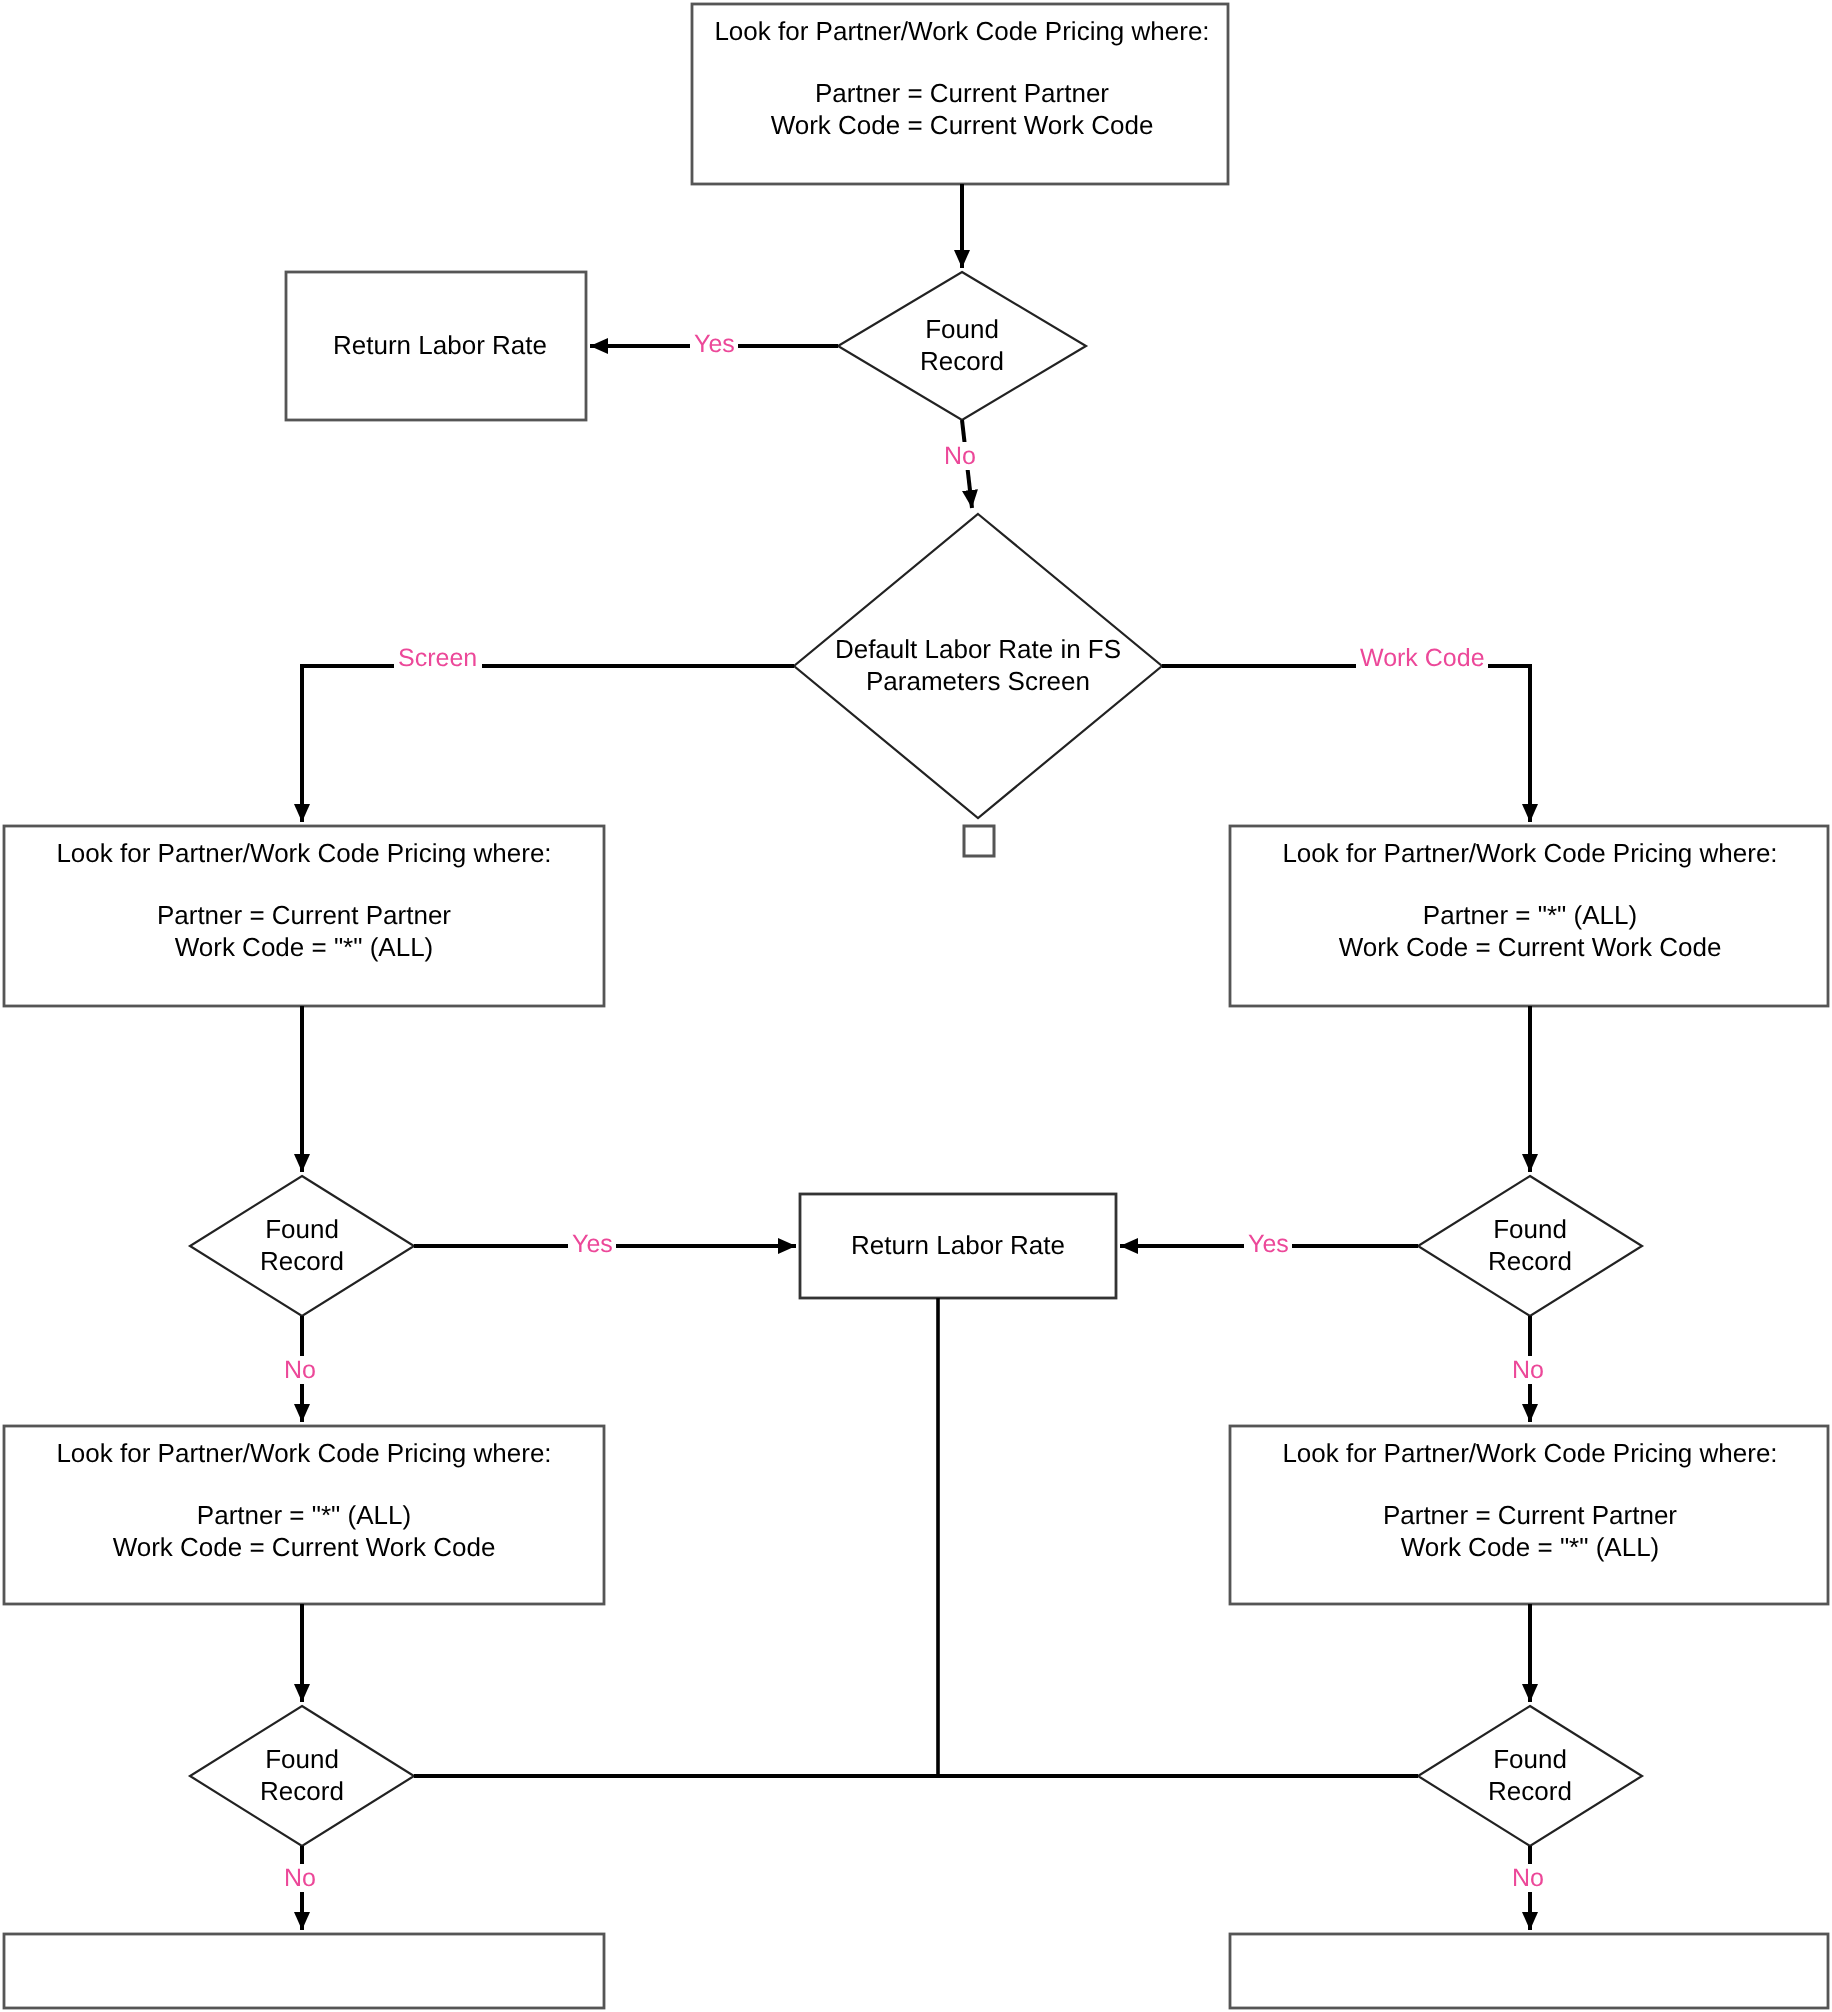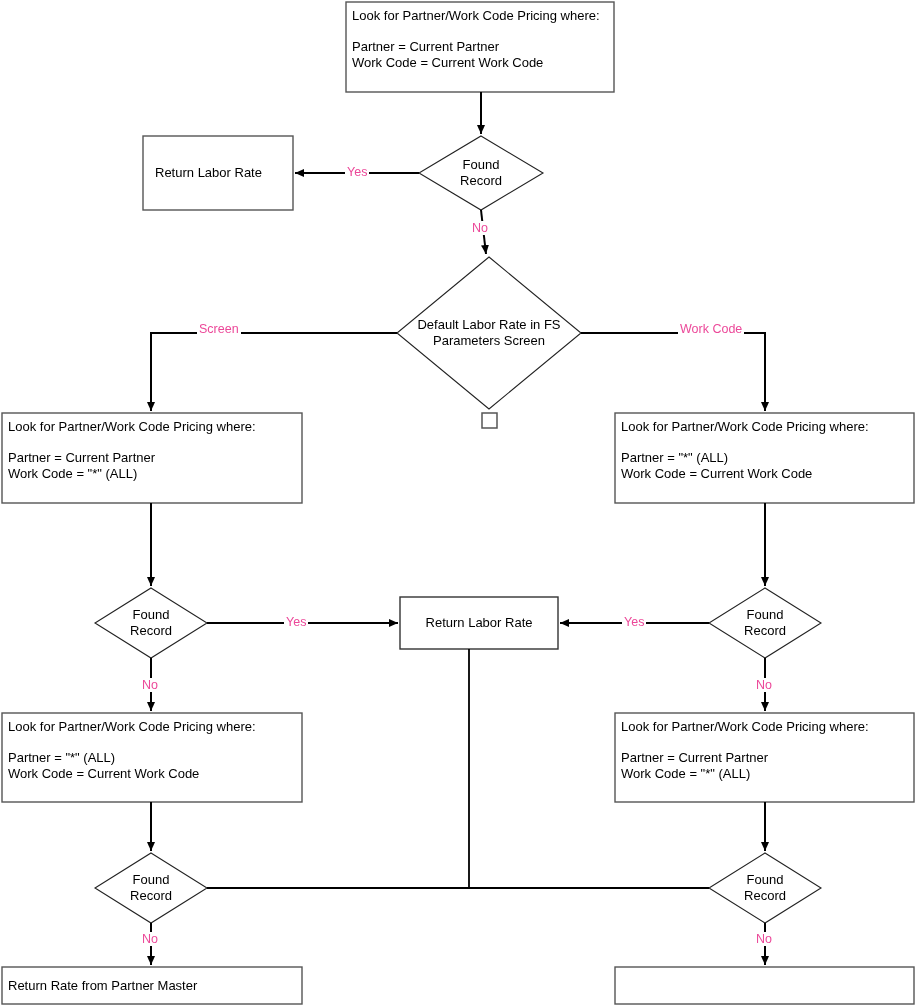--- a/index.html
+++ b/index.html
@@ -27,21 +27,21 @@
   .node-text {
     position: absolute;
     font-family: "Liberation Sans", sans-serif;
     font-size: 13px;
     color: #000000;
     line-height: 15.5px;
     white-space: pre-line;
     pointer-events: none;
   }
   .process-text {
-    text-align: left;
+    text-align: center;
   }
   .decision-text {
     text-align: center;
   }
   .edge-label {
     position: absolute;
     font-family: "Liberation Sans", sans-serif;
     font-size: 12.5px;
     color: #ec4899;
     background: #ffffff;
@@ -169,21 +169,20 @@
 
 Partner = Current Partner
 Work Code = "*" (ALL)</div>
 
   <div class="node-text decision-text" style="left:101px; top:872px; width:100px;">Found
 Record</div>
 
   <div class="node-text decision-text" style="left:715px; top:872px; width:100px;">Found
 Record</div>
 
-  <div class="node-text process-text" style="left:8px; top:978px; width:288px;">Return Rate from Partner Master</div>
 
 
   <div class="edge-label" style="left:345px; top:165px;">Yes</div>
 
   <div class="edge-label" style="left:470px; top:221px;">No</div>
 
   <div class="edge-label" style="left:197px; top:322px;">Screen</div>
 
   <div class="edge-label" style="left:678px; top:322px;">Work Code</div>
 

